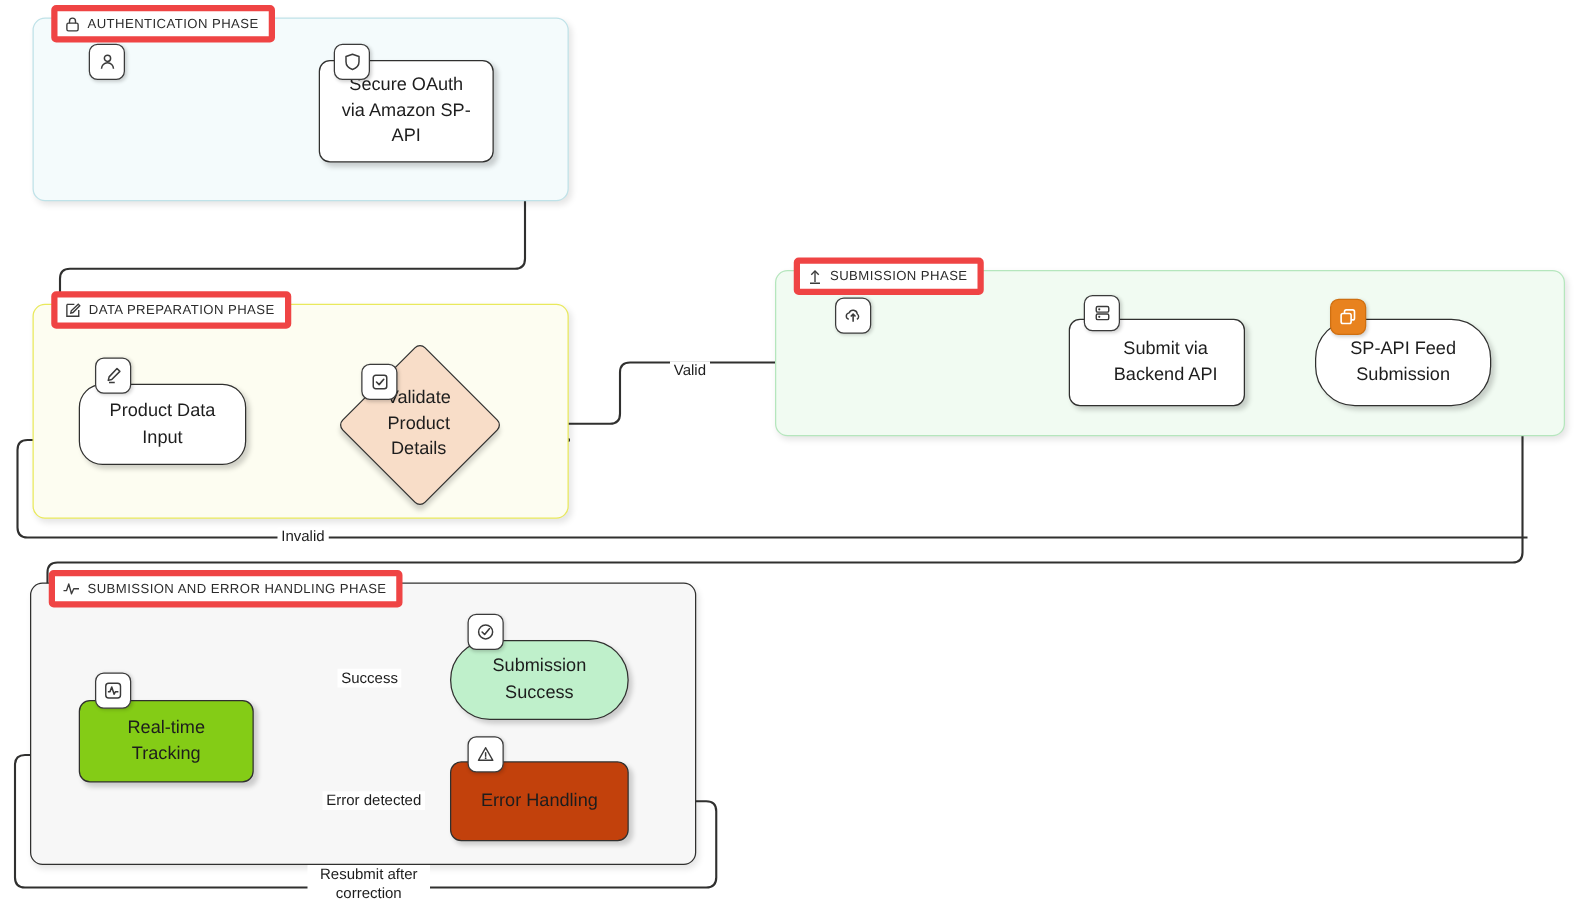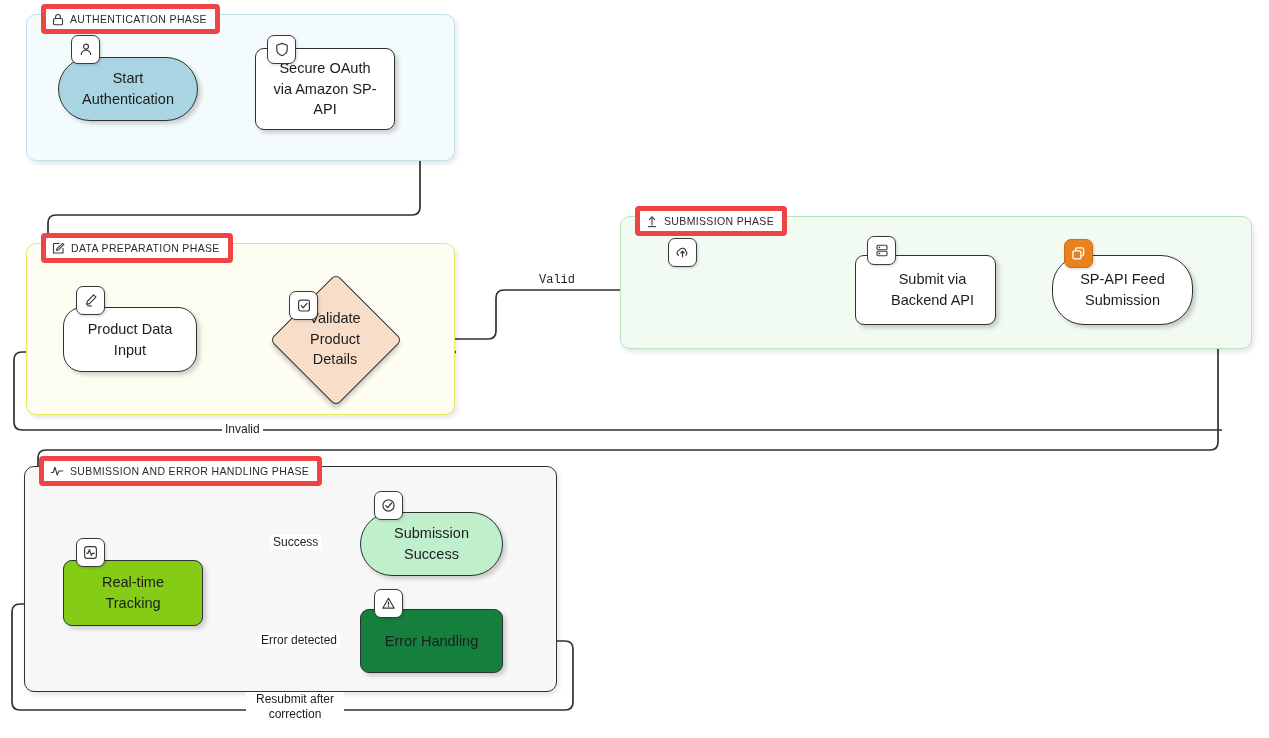--- a/index.html
+++ b/index.html
@@ -198,24 +198,20 @@
 
   <div class="phase" id="phase-monitor">
     <div class="phase-label">
       <svg width="14" height="12" viewBox="0 0 14 12">
         <path d="M0.8 7.5 L3.2 7.5 L5 2.2 L7.2 10 L9 6 L13.2 6" fill="none" stroke="#3b3b3b" stroke-width="1.1" stroke-linejoin="round"></path>
       </svg>
       <span>SUBMISSION AND ERROR HANDLING PHASE</span>
     </div>
   </div>
 
-  <div class="node stadium" style="left:58px;top:57px;width:140px;height:64px;background:#a9d5e3;">
-    <span class="lbl">Start
-Authentication</span>
-  </div>
   <div class="badge" style="left:71px;top:35px;">
     <svg width="14" height="15" viewBox="0 0 14 15">
       <circle cx="7" cy="4.6" r="2.5" fill="none" stroke="#3b3b3b" stroke-width="1.2"></circle>
       <path d="M2.2 13 a4.8 4.8 0 0 1 9.6 0" fill="none" stroke="#3b3b3b" stroke-width="1.2"></path>
     </svg>
   </div>
 
   <div class="node rect" style="left:255px;top:48px;width:140px;height:82px;background:#ffffff;">
     <span class="lbl">Secure OAuth
 via Amazon SP-
@@ -297,32 +293,32 @@
     <span class="lbl">Submission
 Success</span>
   </div>
   <div class="badge" style="left:374px;top:491px;">
     <svg width="15" height="15" viewBox="0 0 15 15">
       <circle cx="7.5" cy="7.5" r="5.6" fill="none" stroke="#3b3b3b" stroke-width="1.2"></circle>
       <path d="M4.7 7.6 L6.7 9.6 L10.5 5" fill="none" stroke="#3b3b3b" stroke-width="1.3" stroke-linejoin="round" stroke-linecap="round"></path>
     </svg>
   </div>
 
-  <div class="node rect" style="left:360px;top:609px;width:143px;height:64px;background:#15803d;">
+  <div class="node rect" style="left:360px;top:609px;width:143px;height:64px;background:#c2410c;">
     <span class="lbl">Error Handling</span>
   </div>
   <div class="badge" style="left:374px;top:589px;">
     <svg width="15" height="15" viewBox="0 0 15 15">
       <path d="M7.5 2.2 L13.2 12.2 H1.8 Z" fill="none" stroke="#3b3b3b" stroke-width="1.2" stroke-linejoin="round"></path>
       <path d="M7.5 6.1 V9.0" fill="none" stroke="#3b3b3b" stroke-width="1.2" stroke-linecap="round"></path>
       <circle cx="7.5" cy="10.5" r=".75" fill="#3b3b3b"></circle>
     </svg>
   </div>
 
-  <div class="edge-label" style="left:536px;top:273px;font-family:Liberation Mono, monospace;">Valid</div>
+  <div class="edge-label" style="left:536px;top:289px;">Valid</div>
 
   <div class="edge-label" style="left:222px;top:422px;">Invalid</div>
 
   <div class="edge-label" style="left:270px;top:535px;">Success</div>
 
   <div class="edge-label" style="left:258px;top:633px;">Error detected</div>
 
   <div class="edge-label" style="left:246px;top:692px;width:92px;">Resubmit after
 correction</div>
 

